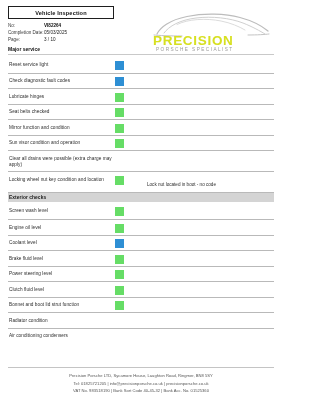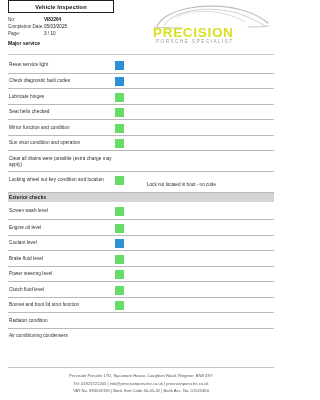--- a/index.html
+++ b/index.html
@@ -19,22 +19,23 @@
     width: 282px;
     height: 400px;
     position: relative;
     box-sizing: border-box;
     padding: 0 8px;
   }
 
   
   .header {
     display: flex;
-    align-items: flex-start;
+    align-items: flex-end;
     justify-content: space-between;
+    padding-top: 8px;
     height: 52px;
     box-sizing: border-box;
   }
   .header-left {
     width: 140px;
   }
   .title-box {
     border: 1px solid #1e1e1e;
     height: 11px;
     display: flex;

